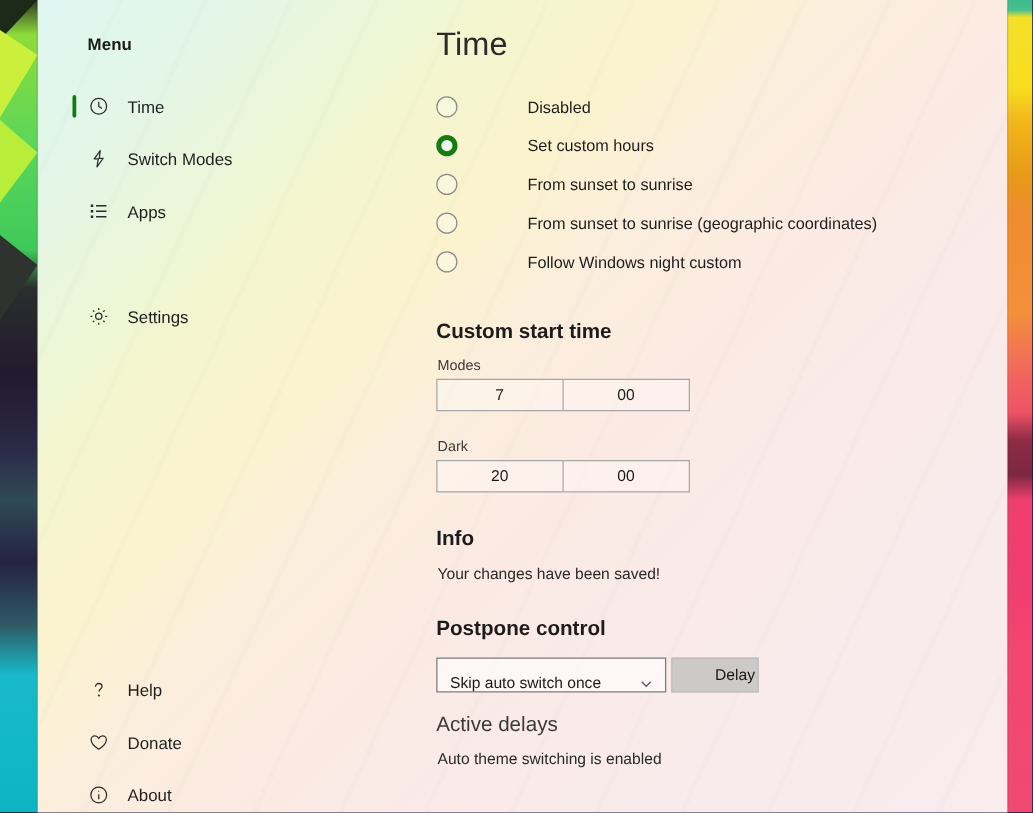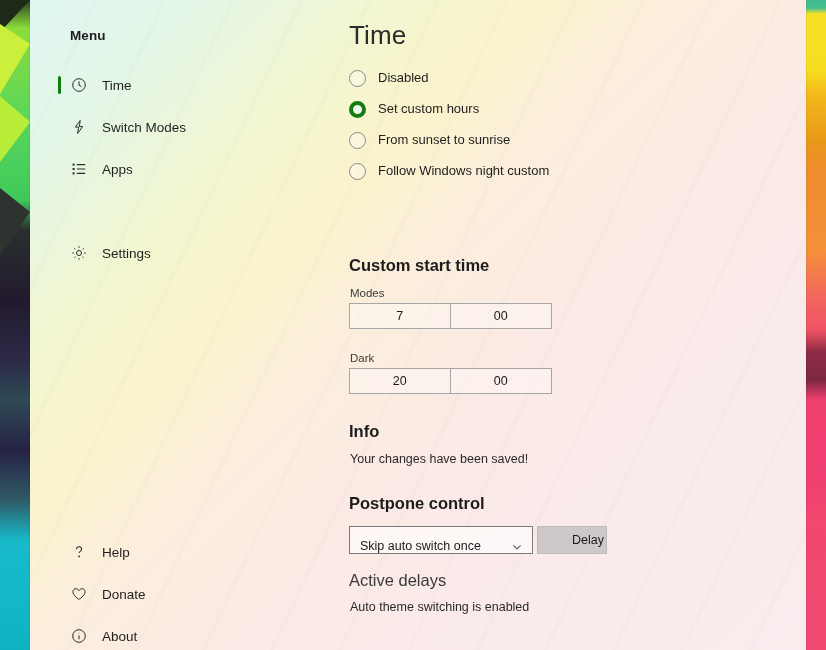--- a/index.html
+++ b/index.html
@@ -92,21 +92,21 @@
     margin-left:13px;font-size:13.5px;color:#1f1f1f;white-space:nowrap;
   }
 
   
   #content{position:absolute;left:290px;top:0;width:486px;height:650px;z-index:2;}
   .h1{
     position:absolute;left:29px;top:20px;font-size:26px;color:#2b2b2b;
     font-weight:normal;letter-spacing:.1px;
   }
   .radio-group{position:absolute;left:29px;top:70px;width:430px;}
-  .radio-row{display:flex;height:31px;cursor:default;}
+  .radio-row{display:flex;align-items:center;height:31px;cursor:default;gap:44px;}
   .radio{
     width:17px;height:17px;border-radius:50%;
     border:1.4px solid #8a8a8a;background:rgba(255,255,255,.30);
     flex:0 0 auto;box-sizing:border-box;
     display:flex;align-items:center;justify-content:center;
   }
   .radio-row.checked .radio{
     border:4.6px solid #137c13;background:#eef6ee;
   }
   .radio-lbl{margin-left:12px;font-size:13px;color:#1d1d1d;white-space:nowrap;}
@@ -255,20 +255,24 @@
       <div class="radio-row checked">
         <span class="radio"></span>
         <span class="radio-lbl">Set custom hours</span>
       </div>
       <div class="radio-row">
         <span class="radio"></span>
         <span class="radio-lbl">From sunset to sunrise</span>
       </div>
       <div class="radio-row">
         <span class="radio"></span>
+        <span class="radio-lbl">From sunset to sunrise (geographic coordinates)</span>
+      </div>
+      <div class="radio-row">
+        <span class="radio"></span>
         <span class="radio-lbl">Follow Windows night custom</span>
       </div>
     </div>
 
     <div class="h2" style="top:256px">Custom start time</div>
 
     <div class="fieldlabel" style="top:287px">Modes</div>
     <div class="timefield" style="top:303px">
       <div class="box">7</div>
       <div class="box right">00</div>

